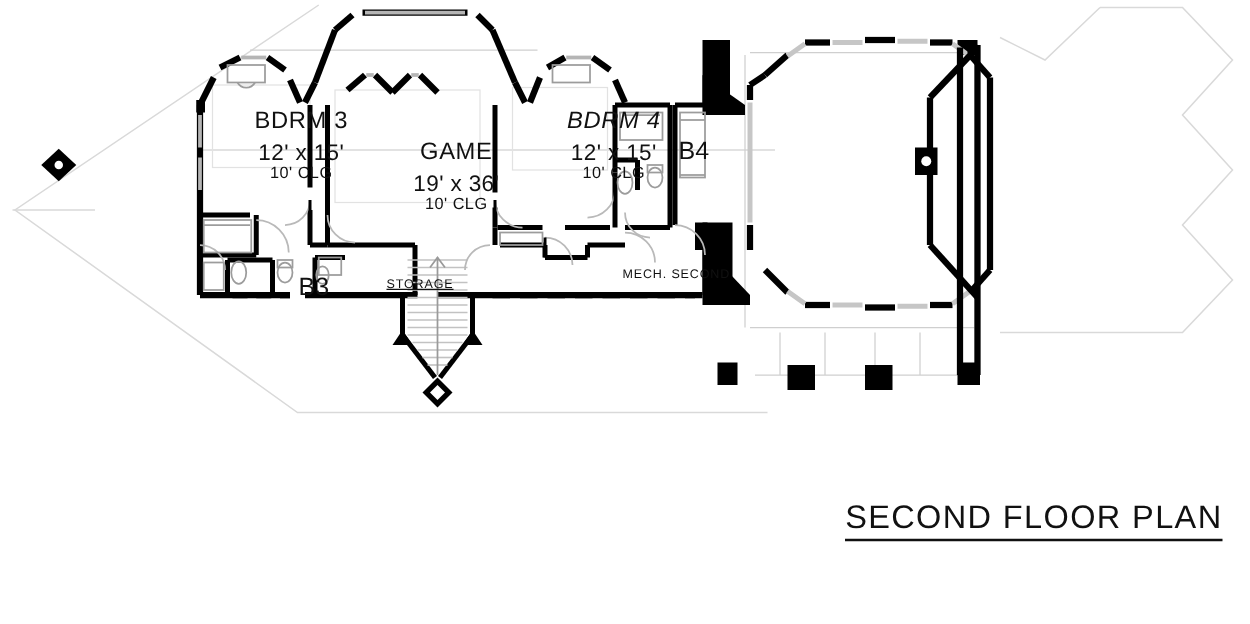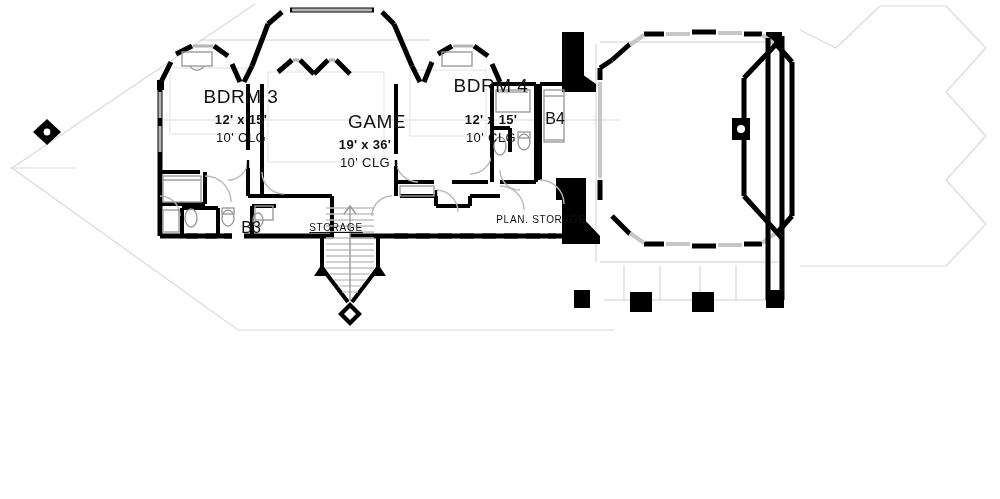--- a/index.html
+++ b/index.html
@@ -4,23 +4,23 @@
 <title>Second Floor Plan</title>
 <style>
   html,body{margin:0;padding:0;background:#ffffff;}
   body{width:1000px;height:499px;position:relative;overflow:hidden;
        font-family:"Liberation Sans",sans-serif;color:#000;}
   #plan-root{position:absolute;left:0;top:0;width:1000px;height:499px;}
   svg{display:block;}
   .lbl{position:absolute;white-space:nowrap;font-family:"Liberation Sans",sans-serif;
        color:#111;text-align:center;transform:translateX(-50%);margin-left:41px;}
   .room-name{font-size:19px;letter-spacing:.5px;}
-  .room-dim{font-size:13px;font-weight:bold;letter-spacing:.3px;}
+  .room-dim{font-size:18px;font-weight:normal;letter-spacing:.3px;}
   .room-clg{font-size:13px;letter-spacing:.4px;}
-  .bath-name{font-size:16px;}
+  .bath-name{font-size:20px;}
   .small-cap{font-size:10px;letter-spacing:.7px;}
   #title-block{position:absolute;right:22px;top:398px;text-align:right;}
   #title-text{font-size:26px;letter-spacing:1.1px;color:#111;}
   #title-rule{height:2px;background:#111;margin-top:2px;width:100%;}
 </style>
 </head>
 <body>
 
 <div id="plan-root">
 
@@ -317,31 +317,32 @@
     <polygon points="47,119 61,132 47,145 33,132" fill="#000000"></polygon>
     <circle cx="47" cy="132" r="3.4" fill="#ffffff"></circle>
   </g>
 
 </svg>
 
 <div class="lbl room-name" style="left:200px;top:86px;">BDRM 3</div>
 <div class="lbl room-dim" style="left:200px;top:112px;">12' x 15'</div>
 <div class="lbl room-clg" style="left:200px;top:130px;">10' CLG</div>
 
-<div class="lbl room-name" style="left:336px;top:111px;">GAME</div>
+<div class="lbl room-name" style="left:324px;top:111px;">GAME</div>
 <div class="lbl room-dim" style="left:324px;top:137px;">19' x 36'</div>
 <div class="lbl room-clg" style="left:324px;top:155px;">10' CLG</div>
 
-<div class="lbl room-name" style="left:450px;top:75px;">BDRM 4</div>
+<div class="lbl room-name" style="left:450px;top:86px;font-style:italic;">BDRM 4</div>
 <div class="lbl room-dim" style="left:450px;top:112px;">12' x 15'</div>
 <div class="lbl room-clg" style="left:450px;top:130px;">10' CLG</div>
 
 <div class="lbl bath-name" style="left:210px;top:219px;text-align:center;">B3</div>
 <div class="lbl bath-name" style="left:514px;top:110px;">B4</div>
 
 <div class="lbl small-cap" style="left:295px;top:222px;text-decoration:underline;">STORAGE</div>
-<div class="lbl small-cap" style="left:500px;top:214px;">PLAN. STORAGE</div>
+<div class="lbl small-cap" style="left:500px;top:214px;">MECH. SECOND</div>
 
 <div id="title-block">
+  <div id="title-text">SECOND FLOOR PLAN</div>
   <div id="title-rule"></div>
 </div>
 
 </div>
 
 </body></html>

